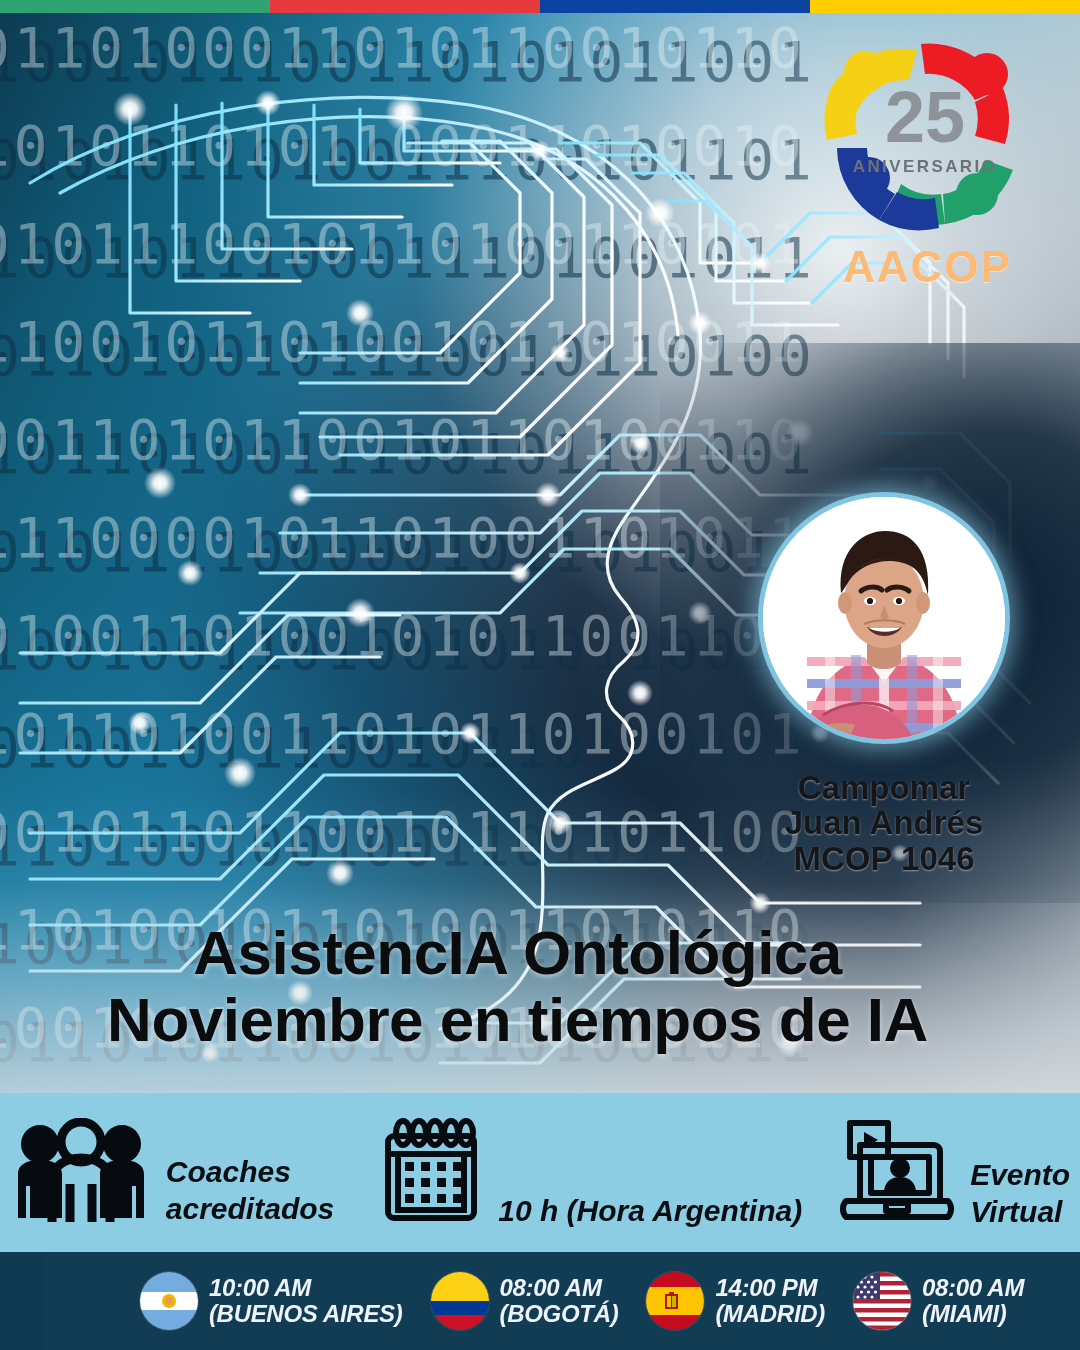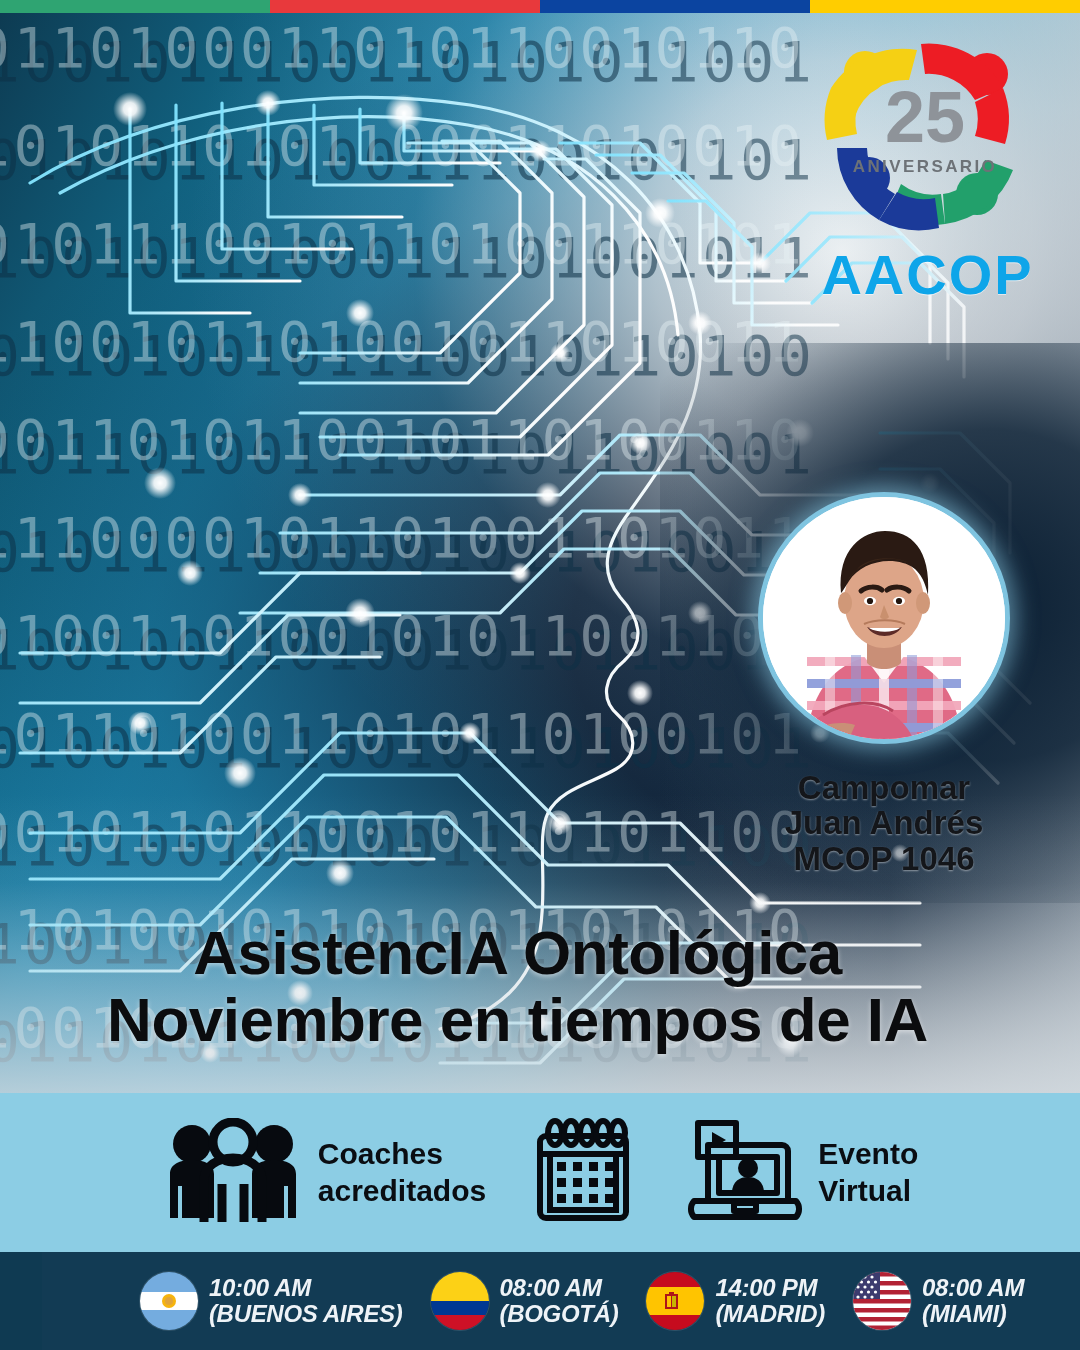--- a/index.html
+++ b/index.html
@@ -58,22 +58,22 @@
   .hero-fade-b {
     position:absolute; bottom:0; left:0; width:1080px; height:300px;
     background:linear-gradient(to top, rgba(214,221,226,0.82) 0%, rgba(214,221,226,0.45) 34%, rgba(214,221,226,0.08) 70%, rgba(0,0,0,0) 100%);
     pointer-events:none;
   }
 
   
   .logo { position:absolute; top:28px; right:30px; width:245px; height:275px; z-index:30; text-align:center; }
   .logo svg { display:block; }
   .logo-word {
-    font-size:56px; font-weight:bold; letter-spacing:2px;
-    color:#0ea5e9; margin-top:-4px;
+    font-size:44px; font-weight:bold; letter-spacing:2px;
+    color:#fdba74; margin-top:-4px;
     text-shadow:0 1px 0 rgba(255,255,255,0.55);
   }
 
   
   .speaker { position:absolute; top:492px; left:758px; width:252px; z-index:30; }
   .avatar-ring {
     width:252px; height:252px; border-radius:50%;
     background:#ffffff;
     border:5px solid #7fc4e0;
     box-shadow:0 0 22px 6px rgba(150,215,240,0.55);
@@ -95,21 +95,21 @@
     letter-spacing:-0.5px;
     text-shadow:0 2px 5px rgba(255,255,255,0.5);
   }
 
   
   .infobar {
     position:absolute; left:0; top:1093px; width:1080px; height:159px;
     background:#8ccde4; z-index:35;
     display:flex; align-items:center; justify-content:center; gap:0;
   }
-  .info-item { display:flex; align-items:center; }
+  .info-item { display:flex; align-items:flex-end;font-style:italic; }
   .info-item .ic { flex:0 0 auto; }
   .info-text {
     font-size:30px; font-weight:bold; color:#0a0d12; line-height:1.22;
     margin-left:14px; white-space:nowrap;
   }
   .gap1 { width:44px; }
   .gap2 { width:36px; }
 
   
   .footer {
@@ -431,20 +431,21 @@
             <rect x="75" y="62" width="9" height="9"></rect>
             <rect x="27" y="78" width="9" height="9"></rect>
             <rect x="43" y="78" width="9" height="9"></rect>
             <rect x="59" y="78" width="9" height="9"></rect>
             <rect x="75" y="78" width="9" height="9"></rect>
           </g>
         </svg>
       </span>
       <span class="info-text">
         <br>
+        <span>10 h (Hora Argentina)</span>
       </span>
     </div>
 
     <span class="gap2"></span>
 
     <div class="info-item">
       <span class="ic">
         <svg width="118" height="112" viewBox="0 0 118 112">
           <g fill="none" stroke="#070a0f" stroke-width="6" stroke-linejoin="round">
             <path d="M22 30 L96 30 A6 6 0 0 1 102 36 L102 86 L22 86 Z"></path>

